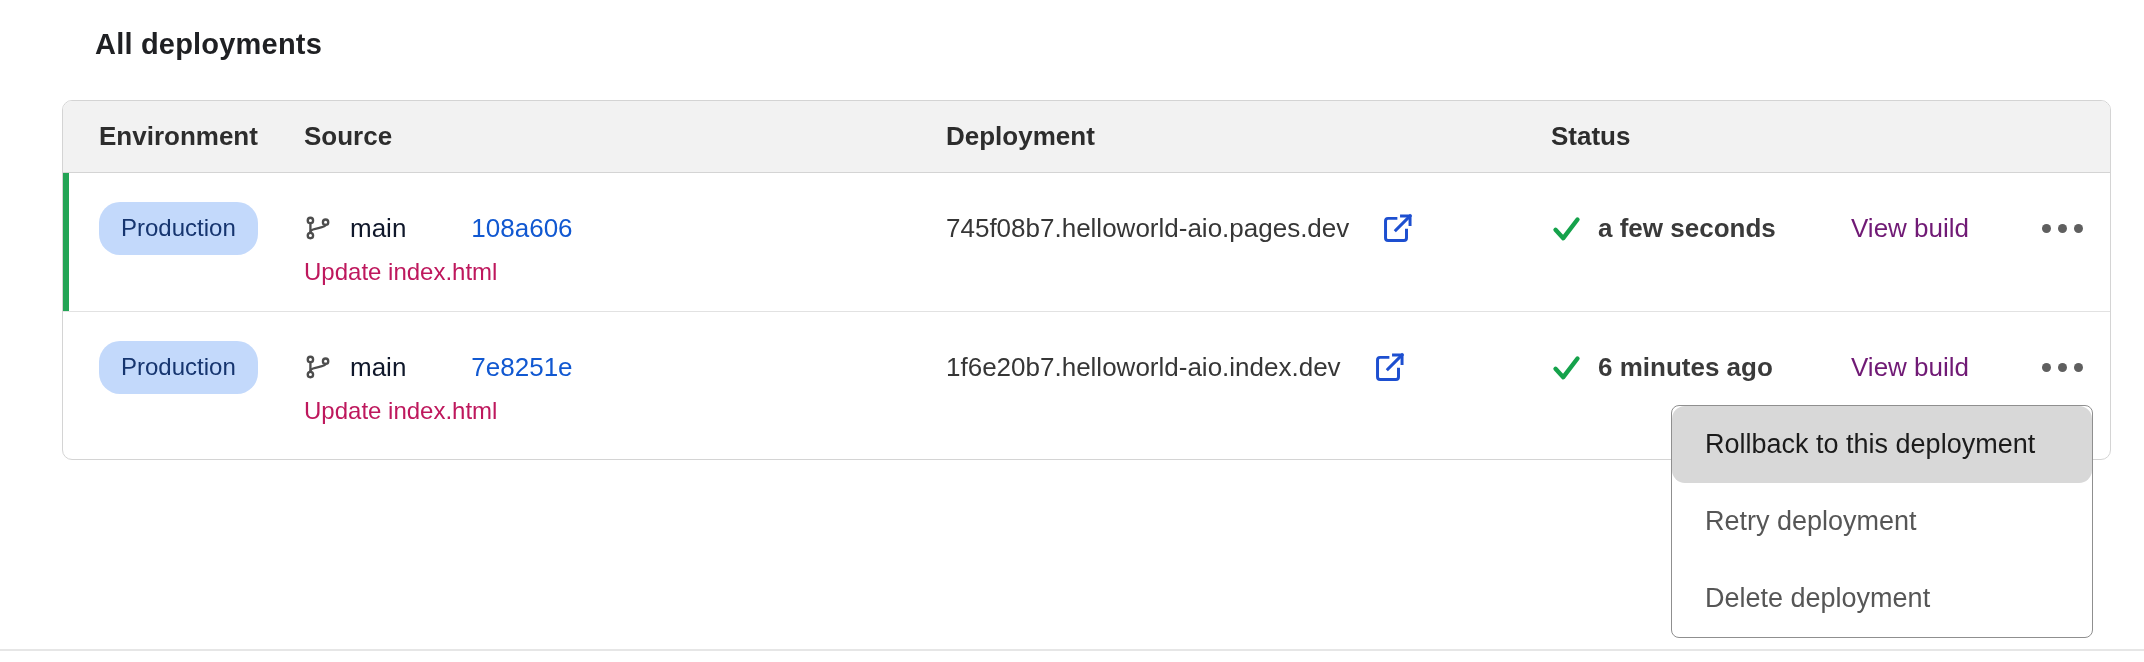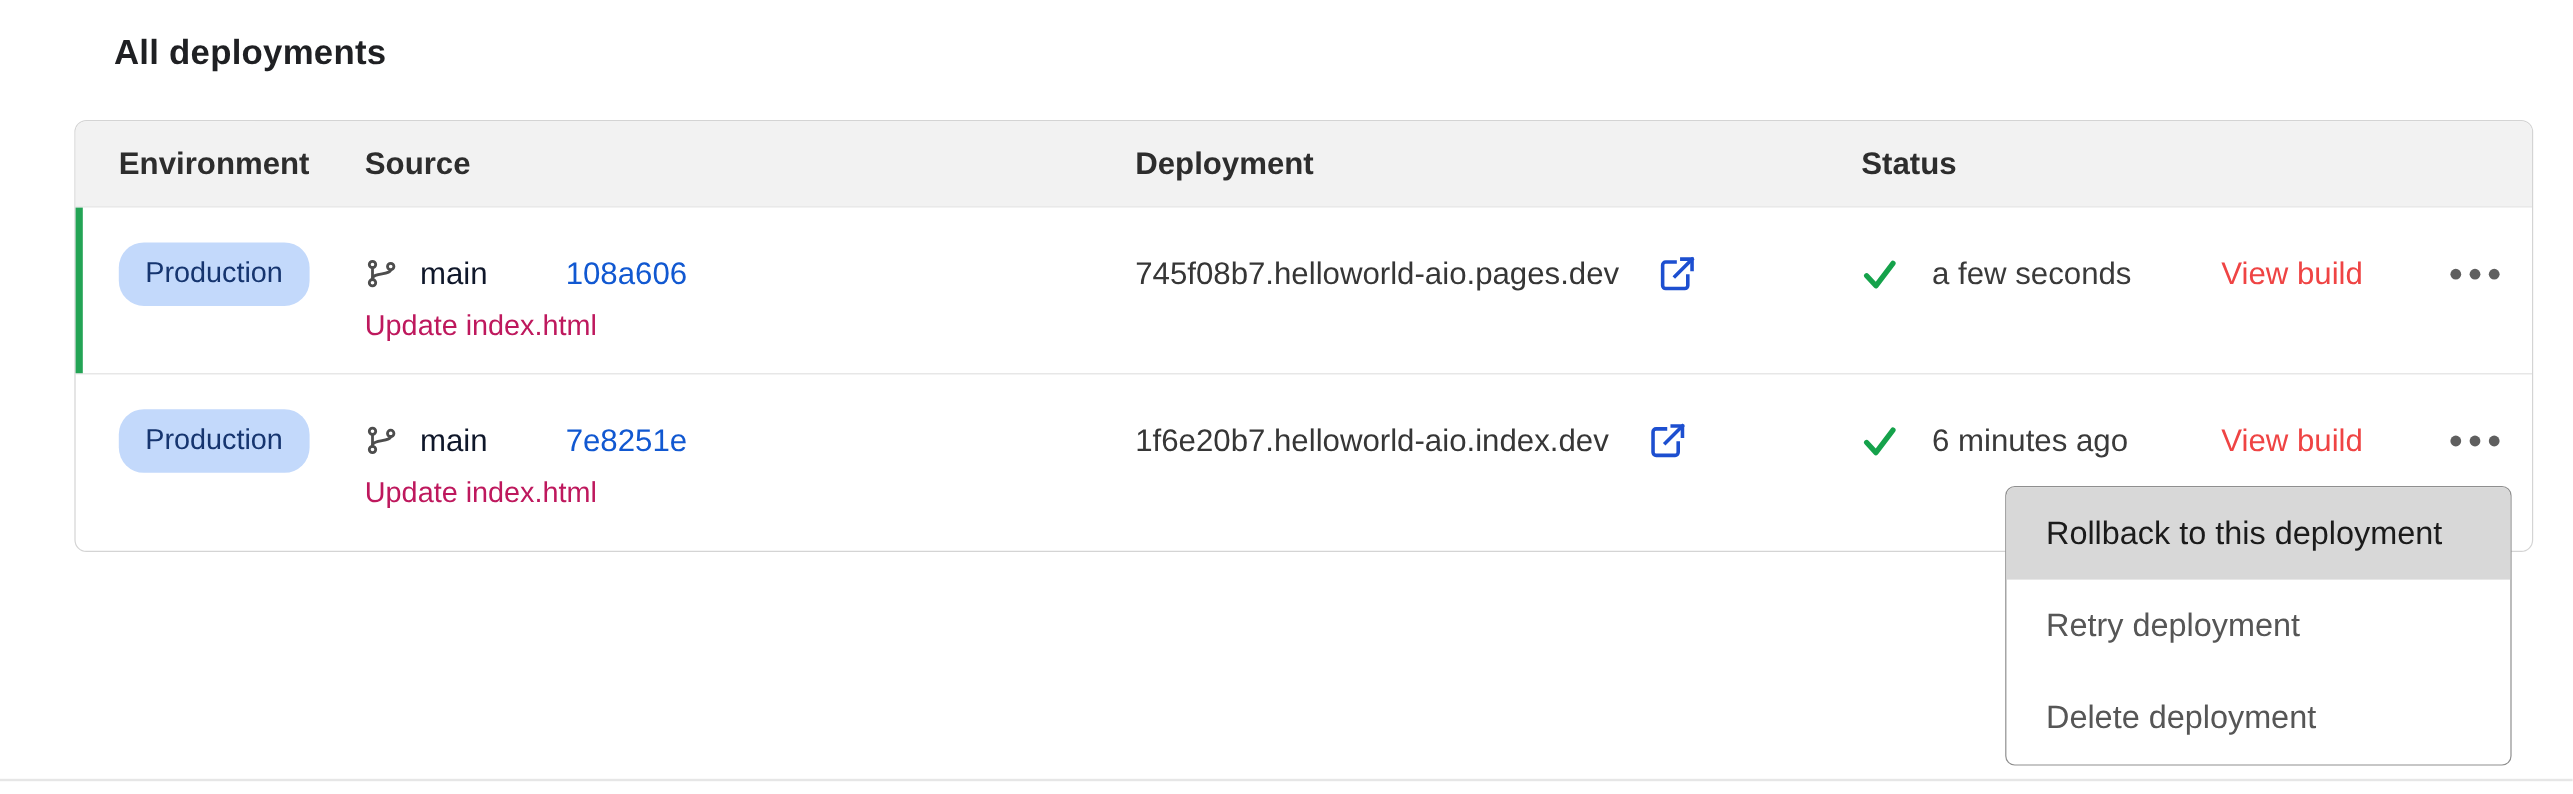--- a/index.html
+++ b/index.html
@@ -71,26 +71,26 @@
   .branch-name { font-size: 26px; font-weight: 400; color: #0f172a; }
   .commit-link {
     margin-left: 65px; font-size: 26px; color: #1158d1;
     text-decoration: none; cursor: pointer;
   }
 
   .deploy-cell .line1 { gap: 32px; }
   .deploy-url { font-size: 26px; color: #363636; }
   .ext-link { display: inline-flex; cursor: pointer; text-decoration: none; }
 
-  .status-cell .line1 { gap: 28px; }
+  .status-cell .line1 { gap: 16px; font-weight: bold; }
   .check-icon { display: inline-flex; }
   .status-text { font-size: 26px; color: #3a3a3a; }
 
   .viewbuild-link {
-    font-size: 26px; color: #ef4444; text-decoration: none; cursor: pointer;
+    font-size: 26px; color: #701a75; text-decoration: none; cursor: pointer;
   }
 
   .kebab-cell .line1 { justify-content: center; }
   .kebab-btn {
     display: flex; align-items: center; gap: 7px;
     background: none; border: none; padding: 10px 4px; cursor: pointer;
   }
   .kebab-btn .dot {
     width: 9px; height: 9px; border-radius: 50%;
     background: #5f5f5f;
@@ -104,20 +104,21 @@
     border-radius: 8px;
     overflow: hidden;
     z-index: 10;
   }
   .menu-item {
     height: 77px;
     display: flex; align-items: center;
     padding-left: 33px;
     font-size: 27px; color: #565656;
     cursor: pointer;
+    border-radius: 13px;
   }
   .menu-item.highlighted { background: #d8d8d8; color: #1b1b1b; }
 
   .bottom-divider {
     position: absolute; left: 0; top: 649px;
     width: 2144px; height: 2px;
     background: #e6e6e6;
   }
 </style>
 </head>

